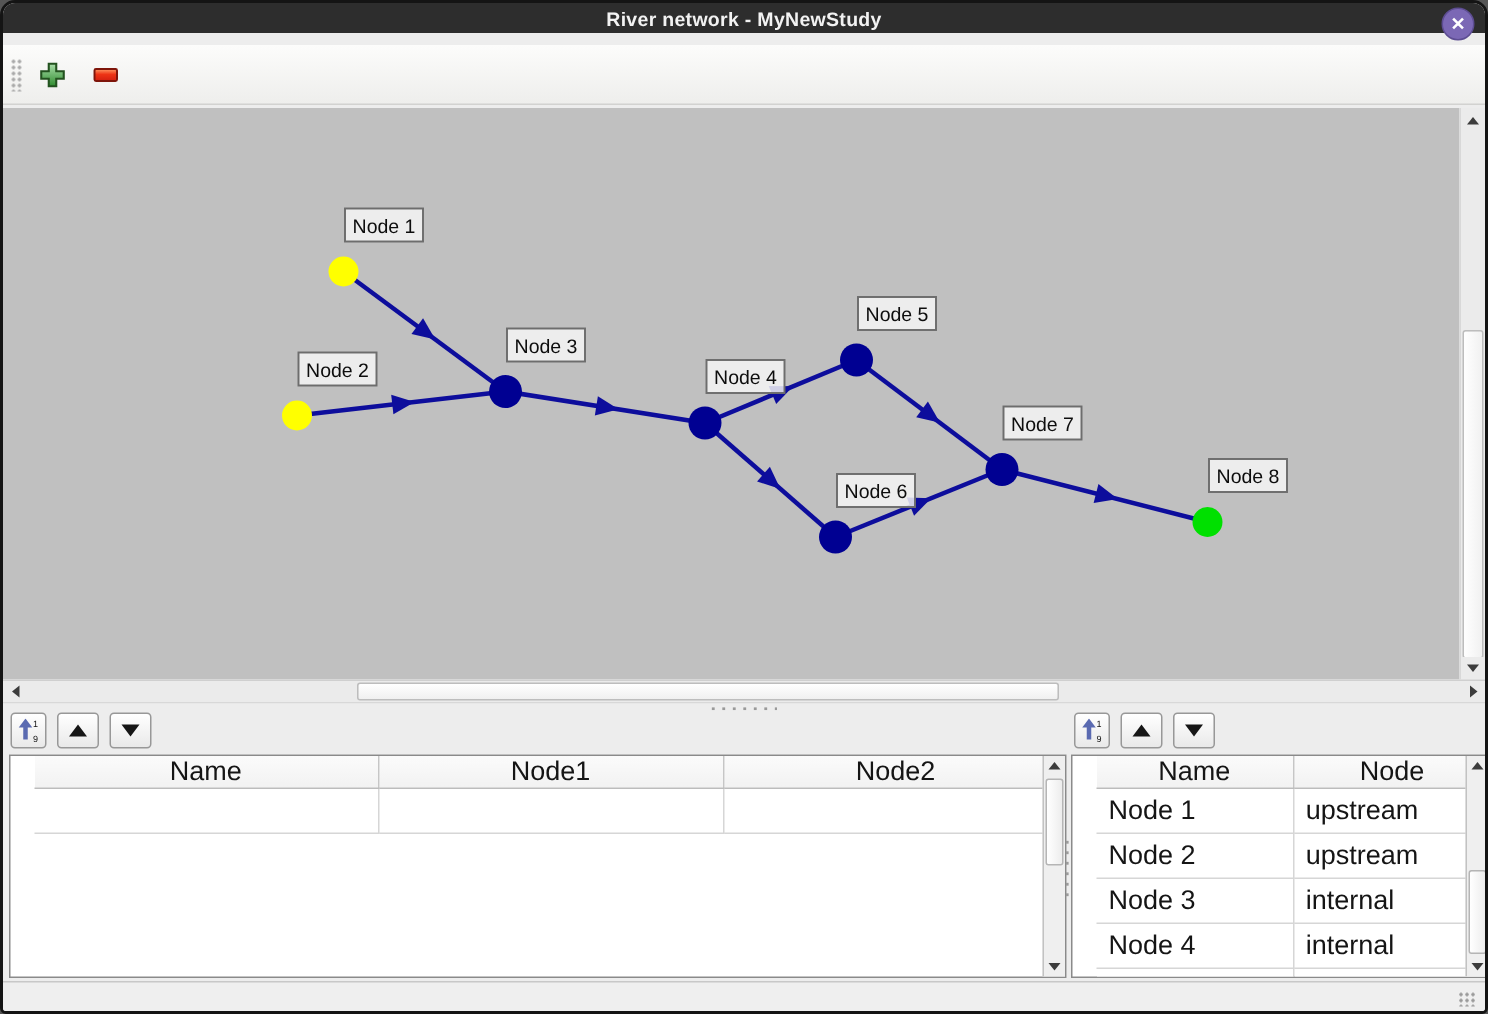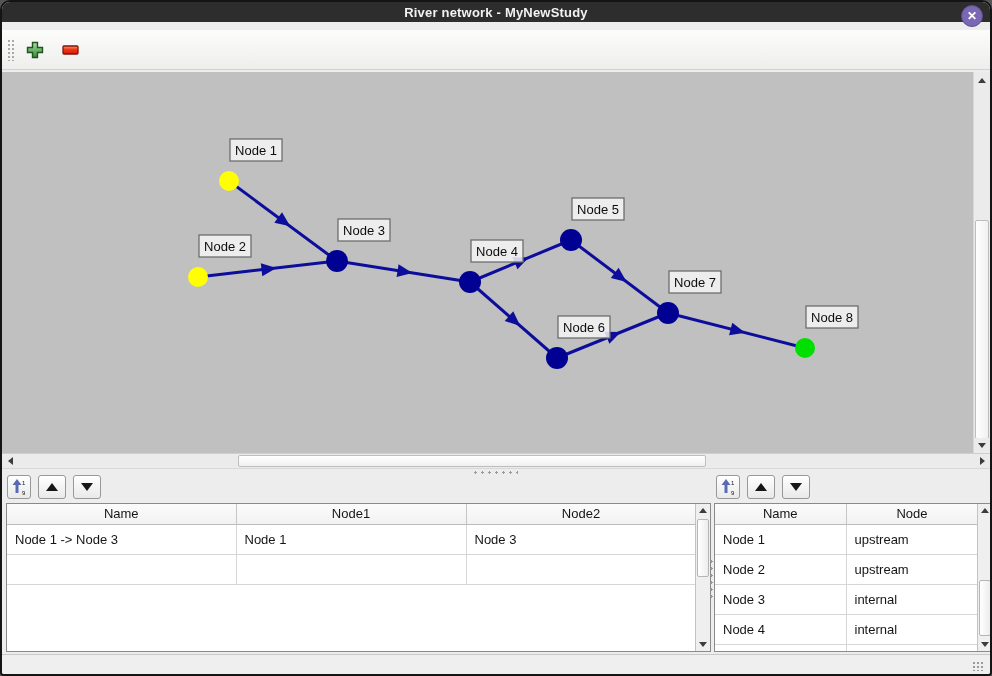--- a/index.html
+++ b/index.html
@@ -58,21 +58,21 @@
               background:linear-gradient(#ffffff,#e9e9e9); display:flex; align-items:center; justify-content:center;
               cursor:pointer; }
   .tool-btn.sort { width:24px; } .tool-btn.move { width:28px; }
   .tri-up-big   { width:0; height:0; border-left:6px solid transparent; border-right:6px solid transparent; border-bottom:8px solid #161616; }
   .tri-down-big { width:0; height:0; border-left:6px solid transparent; border-right:6px solid transparent; border-top:8px solid #161616; }
 
   
   .tablewrap { position:absolute; top:501px; height:149px; background:#fff; border:1px solid #8a8a8a; overflow:hidden; }
   .tablewrap.left  { left:4px;  width:705px; }
   .tablewrap.right { left:712px; width:279px; }
-  table { border-collapse:collapse; table-layout:fixed; font-size:13px; color:#151515; }
+  table { border-collapse:collapse; table-layout:fixed; font-size:18px; color:#151515;margin-left:16px; }
   .tablewrap.left table { width:689px; } .tablewrap.right table { width:263px; }
   th { height:20px; font-weight:normal; text-align:center; background:linear-gradient(#fbfbfb,#f2f2f2);
        border-right:1px solid #c6c6c6; border-bottom:1px solid #bcbcbc; overflow:hidden; }
   td { height:30px; padding-left:8px; background:#fff; border-right:1px solid #d6d6d6;
        border-bottom:1px solid #d6d6d6; white-space:nowrap; overflow:hidden; }
   .tablewrap.left  col.c0 { width:229px; } .tablewrap.left col.c1 { width:230px; } .tablewrap.left col.c2 { width:230px; }
   .mini-vscroll { position:absolute; top:0; bottom:0; right:0; width:15px; background:#efefef; border-left:1px solid #c2c2c2; }
   .mini-vscroll .sb-btn { left:0; right:0; height:13px; background:#efefef; }
   .mini-thumb { position:absolute; left:1px; right:1px; background:linear-gradient(90deg,#ffffff,#ededed);
                 border:1px solid #b5b5b5; border-radius:2px; }
@@ -250,25 +250,20 @@
         </colgroup>
     <thead>
           <tr>
             <th>Name</th>
             <th>Node1</th>
             <th>Node2</th>
           </tr>
         </thead>
         <tbody>
           <tr>
-            <td>Node 1 -&gt; Node 3</td>
-            <td>Node 1</td>
-            <td>Node 3</td>
-          </tr>
-          <tr>
             <td>&nbsp;</td>
             <td>&nbsp;</td>
             <td>&nbsp;</td>
           </tr>
         </tbody>
       </table>
     <div class="mini-vscroll">
       <div class="sb-btn" style="top:0;">
           <span class="tri-up"></span>
         </div>

